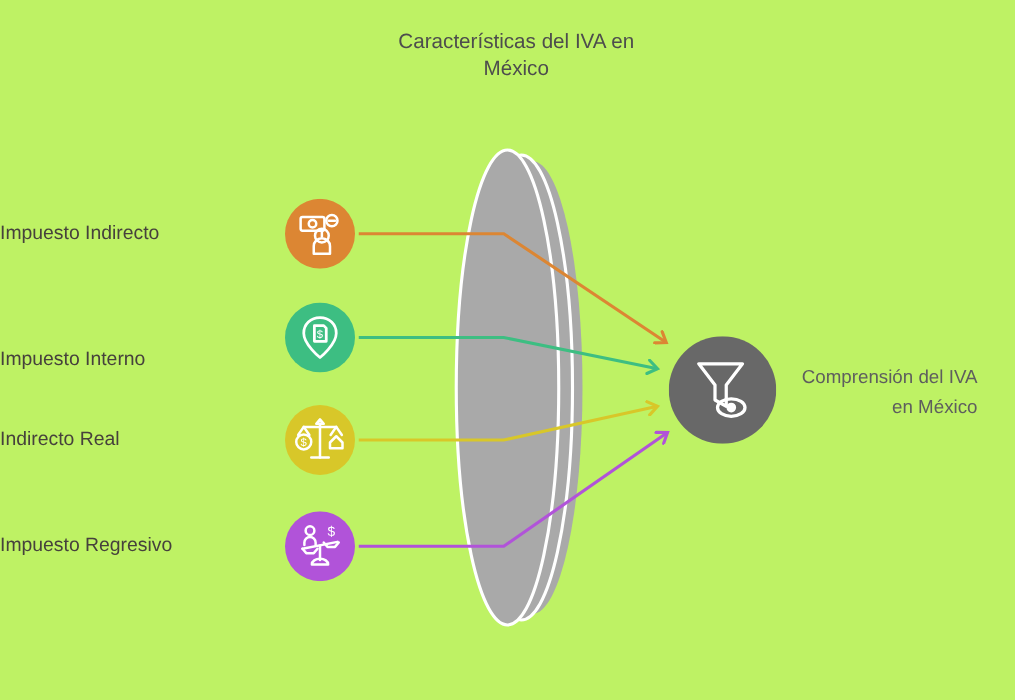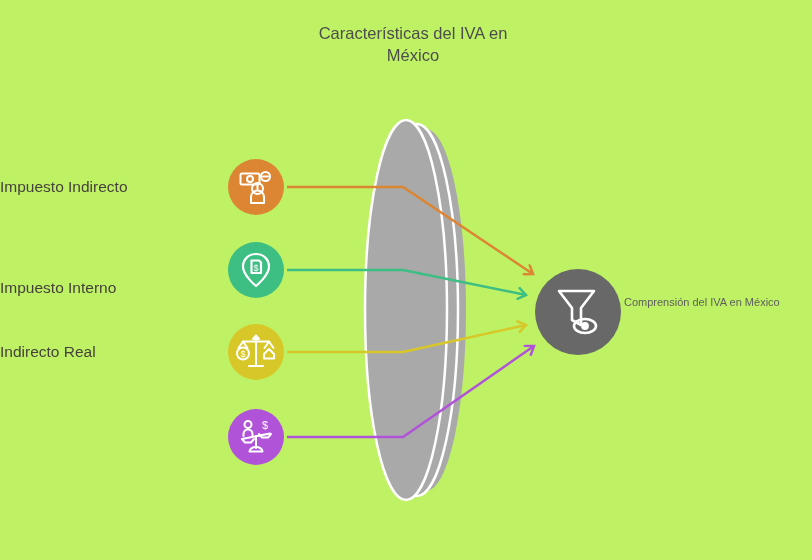--- a/index.html
+++ b/index.html
@@ -36,22 +36,22 @@
   .node-icon.n1{left:228px;top:159px;}
   .node-icon.n2{left:228px;top:242px;}
   .node-icon.n3{left:228px;top:324px;}
   .node-icon.n4{left:228px;top:409px;}
   .result-icon{
     position:absolute;left:535px;top:269px;width:86px;height:86px;
   }
   .result-label{
     position:absolute;
     left:624px;top:290px;width:158px;
-    text-align:left;
-    font-size:11px;line-height:24px;
+    text-align:right;
+    font-size:15px;line-height:24px;
     color:#5e5e5e;
   }
   svg{display:block;}
 </style>
 </head>
 <body>
 
 <div class="canvas">
 
   <svg class="diagram-svg" width="812" height="560" viewBox="0 0 812 560">
@@ -82,20 +82,21 @@
       <polyline points="287,352 403,352 526,325" marker-end="url(#ah2)" stroke="#d8c729"></polyline>
       <polyline points="287,437 403,437 534,346" marker-end="url(#ah3)" stroke="#b153d9"></polyline>
     </g>
   </svg>
 
   <div class="title">Características del IVA en México</div>
 
   <div class="row-label r1">Impuesto Indirecto</div>
   <div class="row-label r2">Impuesto Interno</div>
   <div class="row-label r3">Indirecto Real</div>
+  <div class="row-label r4">Impuesto Regresivo</div>
 
   <svg class="node-icon n1" viewBox="0 0 56 56">
     <circle cx="28" cy="28" r="28" fill="#dc8633"></circle>
     <g fill="none" stroke="#ffffff" stroke-width="2" stroke-linejoin="round" stroke-linecap="round">
       <rect x="12.5" y="14.5" width="19" height="11" rx="1.5"></rect>
       <circle cx="22" cy="20" r="3"></circle>
       <circle cx="37.5" cy="17.5" r="4.5"></circle>
       <line x1="35" y1="17.5" x2="40" y2="17.5"></line>
       <circle cx="29.5" cy="29.5" r="5.5"></circle>
       <path d="M23,44 L23,38 A6.5,6.5 0 0 1 36,38 L36,44 Z"></path>

